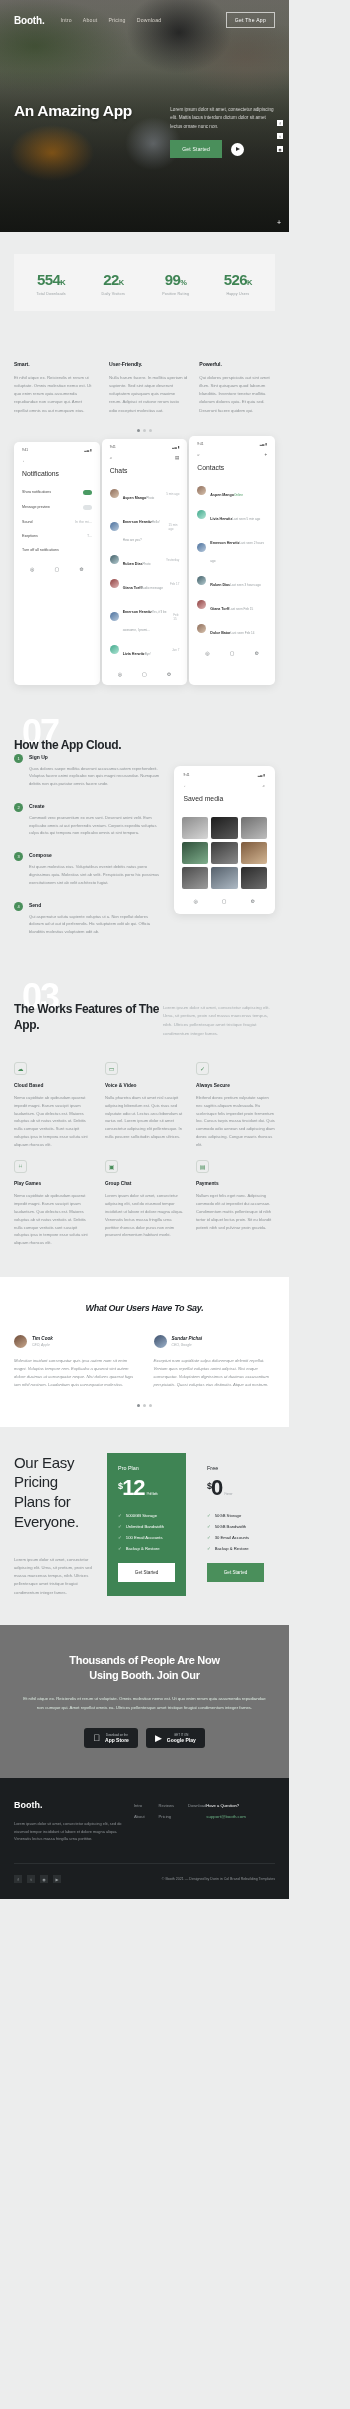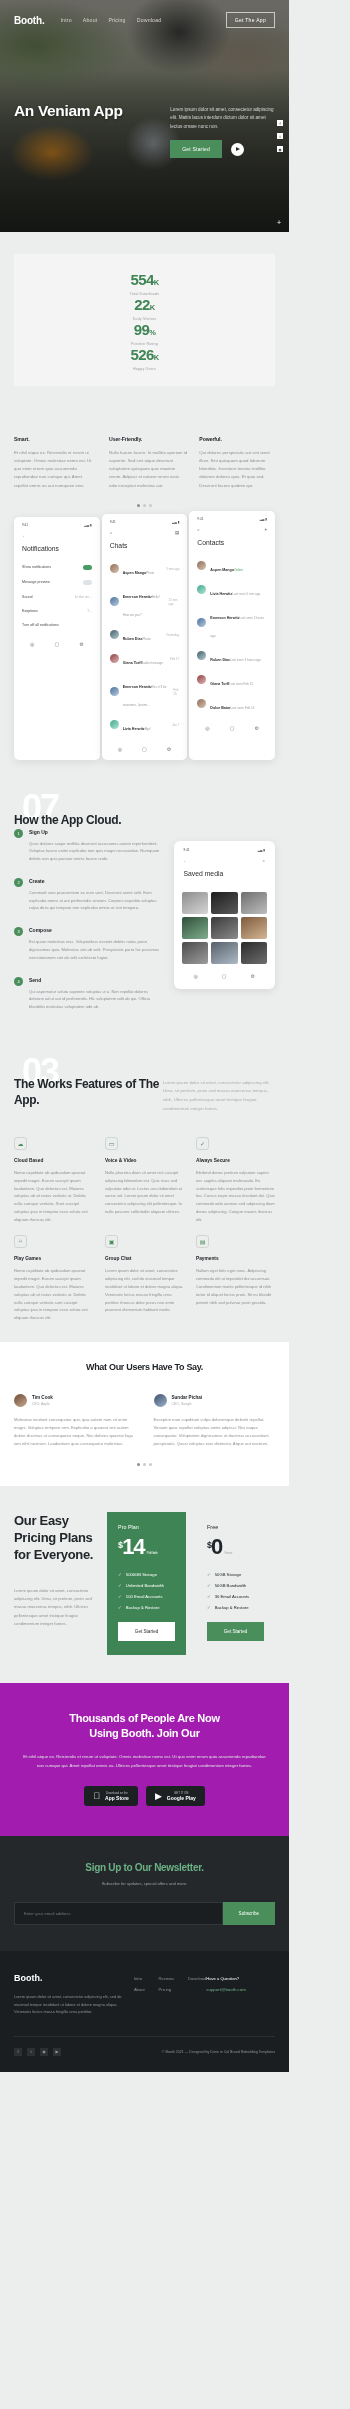--- a/index.html
+++ b/index.html
@@ -53,21 +53,21 @@
     width:13px; height:13px; border-radius:50%; background:#fff;
     display:flex; align-items:center; justify-content:center;
   }
   .play-btn i { width:0;height:0;border-left:4px solid #2b2b2b;border-top:2.6px solid transparent;border-bottom:2.6px solid transparent; margin-left:1px;}
   .social { position:absolute; right:6px; top:120px; z-index:4; display:flex; flex-direction:column; gap:7px; }
   .social span { width:6px;height:6px; background:#ffffff; color:#333; font-size:4px; display:flex;align-items:center;justify-content:center; }
   .scroll-plus { position:absolute; right:8px; bottom:6px; color:#fff; font-size:7px; z-index:4;}
 
   
   .stats-wrap { background:#eceded; padding:22px 0 26px; }
-  .stats { background:#f4f4f4; margin:0 14px; padding:17px 6px 15px; display:flex;flex-direction:column; }
+  .stats { background:#f4f4f4; margin:0 14px; padding:17px 6px 15px; display:flex; }
   .stat { flex:1; text-align:center; }
   .stat-num { color:#3f8454; font-size:15px; font-weight:bold; letter-spacing:-.6px; }
   .stat-num sup { font-size:7.5px; font-weight:bold; vertical-align:baseline; }
   .stat-label { color:#9aa0a3; font-size:3.6px; margin-top:4px; letter-spacing:.2px;}
 
   
   .section { padding:0 14px; }
   .sec-head { position:relative; display:flex; padding-top:18px; }
   .ghost-num {
     position:absolute; left:8px; top:4px; font-size:36px; font-weight:bold;
@@ -124,54 +124,54 @@
   .gm.k9{background:linear-gradient(150deg,#2a2a2a,#6e6e6e);}
 
   
   .feat-grid { display:flex; flex-wrap:wrap; gap:12px; margin-top:24px; }
   .feat { width:calc(33.33% - 8px); }
   .feat-ic { width:13px;height:13px;border:1px solid #cfd6d1; border-radius:3px; display:flex;align-items:center;justify-content:center; color:#4a8f5b; font-size:6px; margin-bottom:8px;}
   .feat h4 { font-size:4.8px; margin-bottom:6px; }
   .feat p { font-size:4.1px; line-height:1.9; color:#8d9295; }
 
   
-  .testi-wrap{ background:#fff; margin-top:20px; padding:20px 14px 20px; }
+  .testi-wrap{ background:#fff; margin-top:30px; padding:26px 14px 20px;font-style:italic; }
   .testi-title{ text-align:center; font-size:9px; font-weight:bold; letter-spacing:-.3px; margin-bottom:22px;}
   .testi-row{ display:flex; gap:18px; }
   .testi{ flex:1; }
   .testi-head{ display:flex; align-items:center; gap:5px; margin-bottom:9px;}
   .testi-av{ width:13px;height:13px;border-radius:50%;background:linear-gradient(145deg,#6d4b38,#c9a98f);}
   .testi-av.b{ background:linear-gradient(145deg,#3d4f6b,#9eb4cc);}
   .testi-name{font-size:4.6px;font-weight:bold;}
   .testi-role{font-size:3.4px;color:#a8adb0;margin-top:1.5px;}
   .testi p{font-size:4.2px;line-height:1.95;color:#8d9295;}
 
   
   .pricing{ background:#eceded; padding:26px 14px 28px; display:flex; gap:10px; align-items:flex-start;}
   .pr-left{ width:108px; }
-  .pr-left h3{ font-size:13px; line-height:1.32; font-weight:bold; letter-spacing:-.3px; margin-bottom:24px;}
+  .pr-left h3{ font-size:15px; line-height:1.32; font-weight:normal; letter-spacing:-.3px; margin-bottom:24px;}
   .pr-left p{ font-size:4.2px; line-height:1.95; color:#8d9295;}
   .plan{ width:96px; padding:12px 11px 14px; }
   .plan.pro{ background:#3f8454; color:#fff; }
   .plan-name{ font-size:5.4px; margin-bottom:4px;}
   .price{ font-weight:bold; letter-spacing:-1px; }
   .price .cur{ font-size:9px; vertical-align:super;}
   .price .amt{ font-size:22px;}
   .price .per{ font-size:4.2px; font-weight:normal; margin-left:2px; opacity:.75;}
   .plan ul{ list-style:none; margin-top:12px;}
   .plan li{ font-size:4.2px; margin-bottom:6px; display:flex; gap:4px; align-items:center;}
   .plan li b{ font-weight:normal; font-size:4.4px; }
   .plan.pro li b{color:#cfe6d6;}
   .plan.free li b{color:#4a8f5b;}
   .plan .cta{ display:block; text-align:center; font-size:4.6px; padding:7px 0; margin-top:12px;}
   .plan.pro .cta{ background:#fff; color:#2e2e2e;}
   .plan.free .cta{ background:#4a8f5b; color:#fff;}
 
   
-  .cta-band{ background:#a21caf; color:#fff; text-align:center; padding:28px 22px 30px;}
+  .cta-band{ background:#737373; color:#fff; text-align:center; padding:28px 22px 30px;}
   .cta-band h2{ font-size:11px; line-height:1.4; font-weight:bold; letter-spacing:-.3px;}
   .cta-band p{ font-size:4.3px; line-height:1.95; margin-top:12px; color:#dcebe1;}
   .stores{ display:flex; gap:8px; justify-content:center; margin-top:16px;}
   .store{ background:#1d2023; border-radius:3px; padding:5px 9px; display:flex; align-items:center; gap:5px; }
   .store .gl{ font-size:9px; line-height:1;}
   .store .tx small{ display:block; font-size:2.9px; color:#b9bec1;}
   .store .tx b{ display:block; font-size:5px; }
 
   
   .news{ background:#25282b; color:#fff; text-align:center; padding:26px 14px 26px;}
@@ -213,21 +213,21 @@
           <a>About</a>
           <a>Pricing</a>
           <a>Download</a>
         </nav>
         <div class="getapp">Get The App</div>
       </div>
 
       <div class="hero-body">
         <div class="hero-left">
           <div class="hero-title">
-            <div>An Veniam App</div>
+            <div>An Amazing App</div>
           </div>
         </div>
         <div class="hero-right">
           <p class="hero-copy">Lorem ipsum dolor sit amet, consectetur adipiscing elit. Mattis lacus interdum dictum dolor sit amet lectus ornare nunc non.</p>
           <div class="hero-actions">
             <div class="btn-green">Get Started</div>
             <div class="play-btn">
                 <i></i>
               </div>
           </div>
@@ -555,21 +555,21 @@
 
   <section class="pricing">
     <div class="pr-left">
       <h3>Our Easy Pricing Plans for Everyone.</h3>
       <p>Lorem ipsum dolor sit amet, consectetur adipiscing elit. Urna, sit pretium, proin sed massa maecenas tempus, nibh. Ultrices pellentesque amet tristique feugiat condimentum integer fames.</p>
     </div>
 
     <div class="plan pro">
       <div class="plan-name">Pro Plan</div>
       <div class="price">
-        <span class="cur">$</span><span class="amt">14</span><span class="per">Per Month</span>
+        <span class="cur">$</span><span class="amt">12</span><span class="per">Per Month</span>
       </div>
       <ul>
         <li>
             <b>✓</b>
             <span>5000GB Storage</span>
           </li>
         <li>
             <b>✓</b>
             <span>Unlimited Bandwidth</span>
           </li>
@@ -629,28 +629,20 @@
       <div class="store">
         <span class="gl">▶</span>
         <span class="tx">
             <small>GET IT ON</small>
             <b>Google Play</b>
           </span>
       </div>
     </div>
   </section>
 
-  <section class="news">
-    <h3>Sign Up to Our Newsletter.</h3>
-    <p>Subscribe for updates, special offers and more.</p>
-    <div class="news-form">
-      <input type="text" placeholder="Enter your email address" style="">
-      <button>Subscribe</button>
-    </div>
-  </section>
 
   <footer class="footer">
     <div class="f-top">
       <div class="f-left">
         <div class="f-brand">Booth.</div>
         <p>Lorem ipsum dolor sit amet, consectetur adipiscing elit, sed do eiusmod tempor incididunt ut labore et dolore magna aliqua. Venenatis lectus massa fringilla urna porttitor.</p>
       </div>
       <div class="f-cols">
         <div>
           <a>Intro</a>

